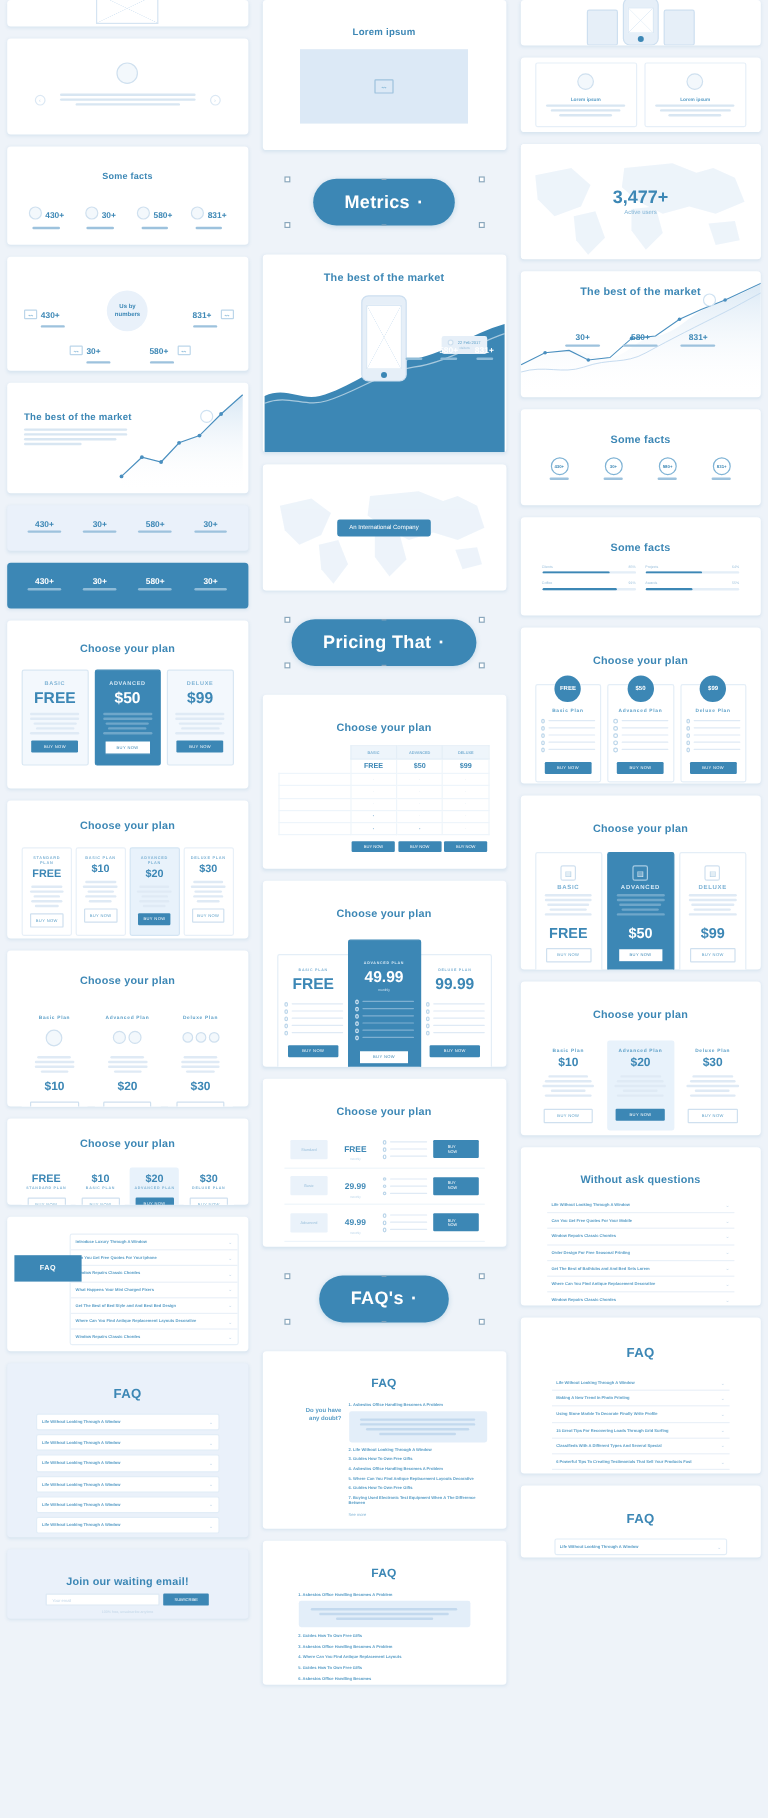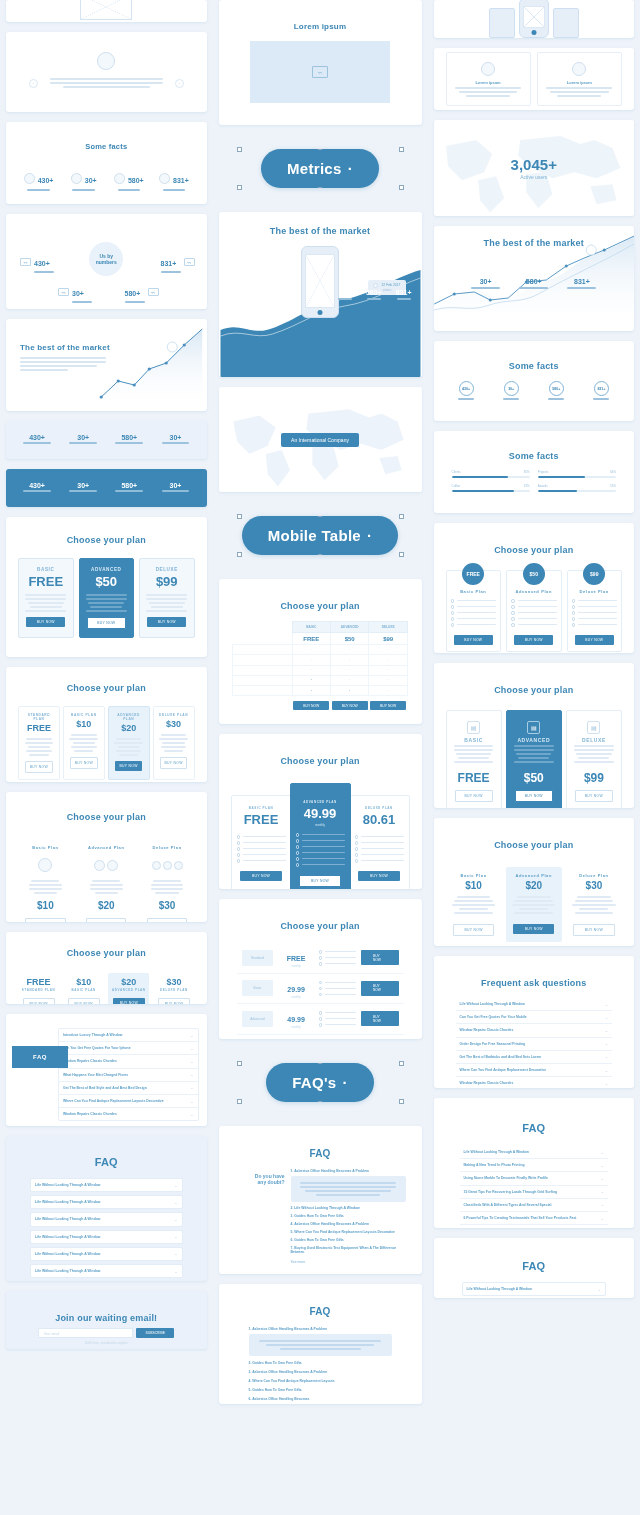--- a/index.html
+++ b/index.html
@@ -529,21 +529,21 @@
     </div>
 
     <div class="pillwrap">
       <div class="hbox" style="left:18px;top:12px"></div>
       <div class="hbox" style="right:18px;top:12px"></div>
       <div class="hbox" style="left:18px;bottom:12px"></div>
       <div class="hbox" style="right:18px;bottom:12px"></div>
       <div class="hnub" style="left:50%;top:14px;transform:translateX(-50%)"></div>
       <div class="hnub" style="left:50%;bottom:14px;transform:translateX(-50%)"></div>
       <div class="pill">
-        <span>Mobile Table</span>
+        <span>Pricing That</span>
         <span class="dot">·</span>
       </div>
     </div>
 
     <div class="card" style="height:145px">
       <h3 class="ttl big" style="margin:12px 0 10px">Choose your plan</h3>
       <table class="ptab">
         <tbody>
             <tr>
           <th style="background:transparent;border:none"></th>
@@ -654,21 +654,21 @@
               </div>
               <div class="bl">
                 <span class="d"></span>
                 <span class="t"></span>
               </div>
             </div>
           <div class="btn ghost">BUY NOW</div>
         </div>
         <div class="plan" style="background:#fff;border-color:#e4eef7;padding:10px 5px">
           <div class="pn" style="font-size:3px">DELUXE PLAN</div>
-          <div class="pp" style="font-size:13px">80.61</div>
+          <div class="pp" style="font-size:13px">99.99</div>
           <div class="bullets">
               <div class="bl">
                 <span class="d"></span>
                 <span class="t"></span>
               </div>
               <div class="bl">
                 <span class="d"></span>
                 <span class="t"></span>
               </div>
               <div class="bl">
@@ -848,21 +848,21 @@
         <svg class="mapbg" viewBox="0 0 200 96">
           <g fill="#dce9f6">
             <path d="M12 26 L42 20 L58 34 L50 52 L28 60 L14 46 Z"></path>
             <path d="M44 60 L62 56 L70 78 L56 92 L46 80 Z"></path>
             <path d="M86 20 L126 16 L146 24 L160 20 L178 28 L186 48 L162 58 L140 52 L118 58 L98 48 L84 36 Z"></path>
             <path d="M92 54 L112 52 L118 74 L104 88 L92 72 Z"></path>
             <path d="M156 66 L178 64 L182 80 L162 84 Z"></path>
           </g>
         </svg>
         <div class="bigstat">
-          <div class="n">3,045+</div>
+          <div class="n">3,477+</div>
           <div class="l">Active users</div>
         </div>
       </div>
     </div>
 
     <div class="card clip" style="height:105px;padding:0">
       <svg viewBox="0 0 200 105" style="position:absolute;inset:0;width:100%;height:100%">
         <defs>
             <linearGradient id="gr" x1="0" y1="0" x2="0" y2="1">
               <stop offset="0" stop-color="#cfe2f2" stop-opacity=".75"></stop>
@@ -1125,21 +1125,21 @@
             <div class="ln w80"></div>
             <div class="ln w90"></div>
             <div class="ln w60"></div>
             <div class="ln w80"></div>
           <div class="btn outline" style="margin-top:10px">BUY NOW</div>
         </div>
       </div>
     </div>
 
     <div class="card" style="height:132px">
-      <h3 class="ttl big" style="margin:12px 0 10px;font-size:9px">Frequent ask questions</h3>
+      <h3 class="ttl big" style="margin:12px 0 10px;font-size:9px">Without ask questions</h3>
       <div style="margin:0 14px">
         <div class="faqrow">
             <span class="faqq">Life Without Looking Through A Window</span>
             <span class="chev">⌄</span>
           </div>
         <div class="faqrow">
             <span class="faqq">Can You Get Free Quotes For Your Mobile</span>
             <span class="chev">⌄</span>
           </div>
         <div class="faqrow">

